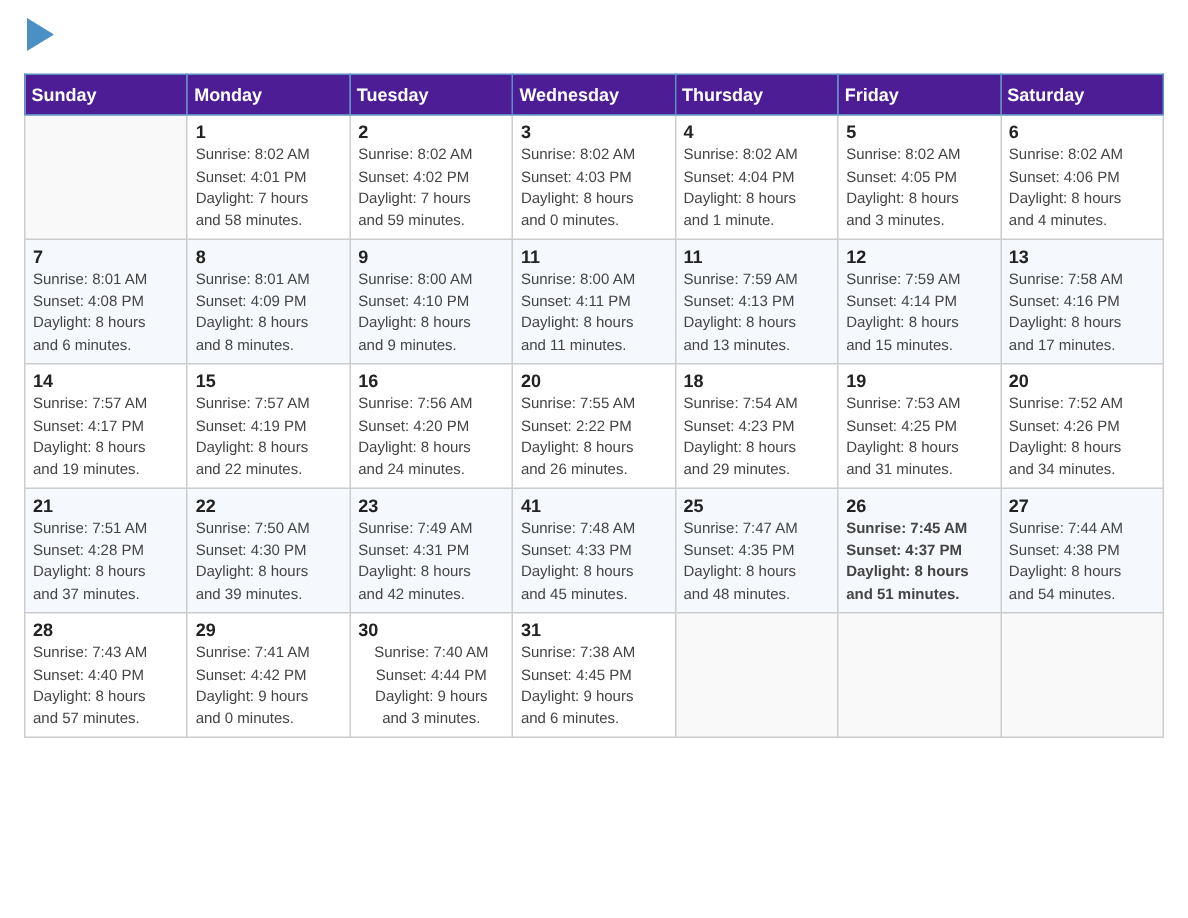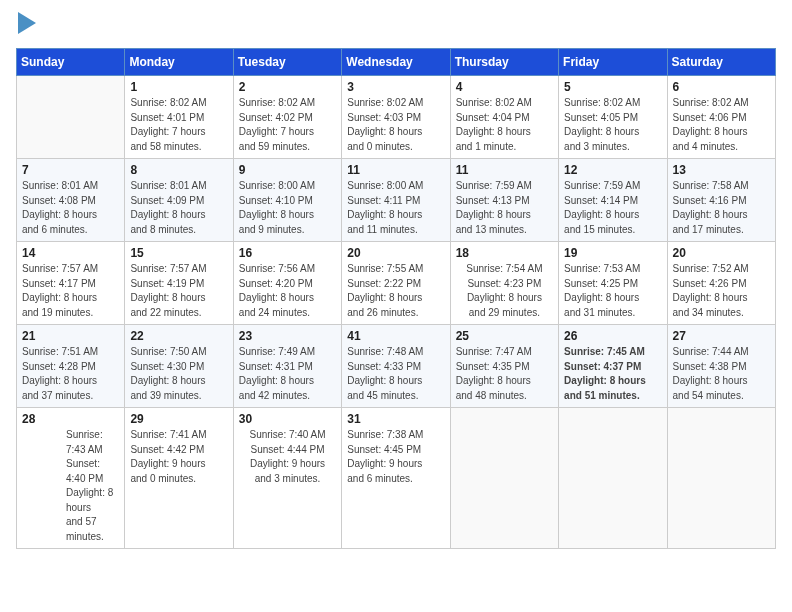--- a/index.html
+++ b/index.html
@@ -23,21 +23,21 @@
     }
     .title-block {
       text-align: right;
     }
     table {
       width: 100%;
       border-collapse: collapse;
       table-layout: fixed;
     }
     thead tr th {
-      background-color: #1d4ed8;
+      background-color: #4c1d95;
       color: #fff;
       font-size: 12px;
       font-weight: bold;
       padding: 6px 4px;
       text-align: left;
       border: 1px solid #5a8ec5;
     }
     tbody tr td {
       border: 1px solid #ccc;
       vertical-align: top;
@@ -220,21 +220,21 @@
         </td>
         <td>
           <div class="day-number">20</div>
           <div class="day-info" style="white-space: pre-line;">Sunrise: 7:55 AM
 Sunset: 2:22 PM
 Daylight: 8 hours
 and 26 minutes.</div>
         </td>
         <td>
           <div class="day-number">18</div>
-          <div class="day-info" style="white-space: pre-line; text-align: center;">Sunrise: 7:54 AM
+          <div class="day-info" style="white-space: pre-line;">Sunrise: 7:54 AM
 Sunset: 4:23 PM
 Daylight: 8 hours
 and 29 minutes.</div>
         </td>
         <td>
           <div class="day-number">19</div>
           <div class="day-info" style="white-space: pre-line;">Sunrise: 7:53 AM
 Sunset: 4:25 PM
 Daylight: 8 hours
 and 31 minutes.</div>
@@ -294,21 +294,21 @@
           <div class="day-number">27</div>
           <div class="day-info" style="white-space: pre-line;">Sunrise: 7:44 AM
 Sunset: 4:38 PM
 Daylight: 8 hours
 and 54 minutes.</div>
         </td>
       </tr>
       <tr>
         <td>
           <div class="day-number">28</div>
-          <div class="day-info" style="white-space: pre-line; margin-left: 44px;">Sunrise: 7:43 AM
+          <div class="day-info" style="white-space: pre-line;">Sunrise: 7:43 AM
 Sunset: 4:40 PM
 Daylight: 8 hours
 and 57 minutes.</div>
         </td>
         <td>
           <div class="day-number">29</div>
           <div class="day-info" style="white-space: pre-line;">Sunrise: 7:41 AM
 Sunset: 4:42 PM
 Daylight: 9 hours
 and 0 minutes.</div>

